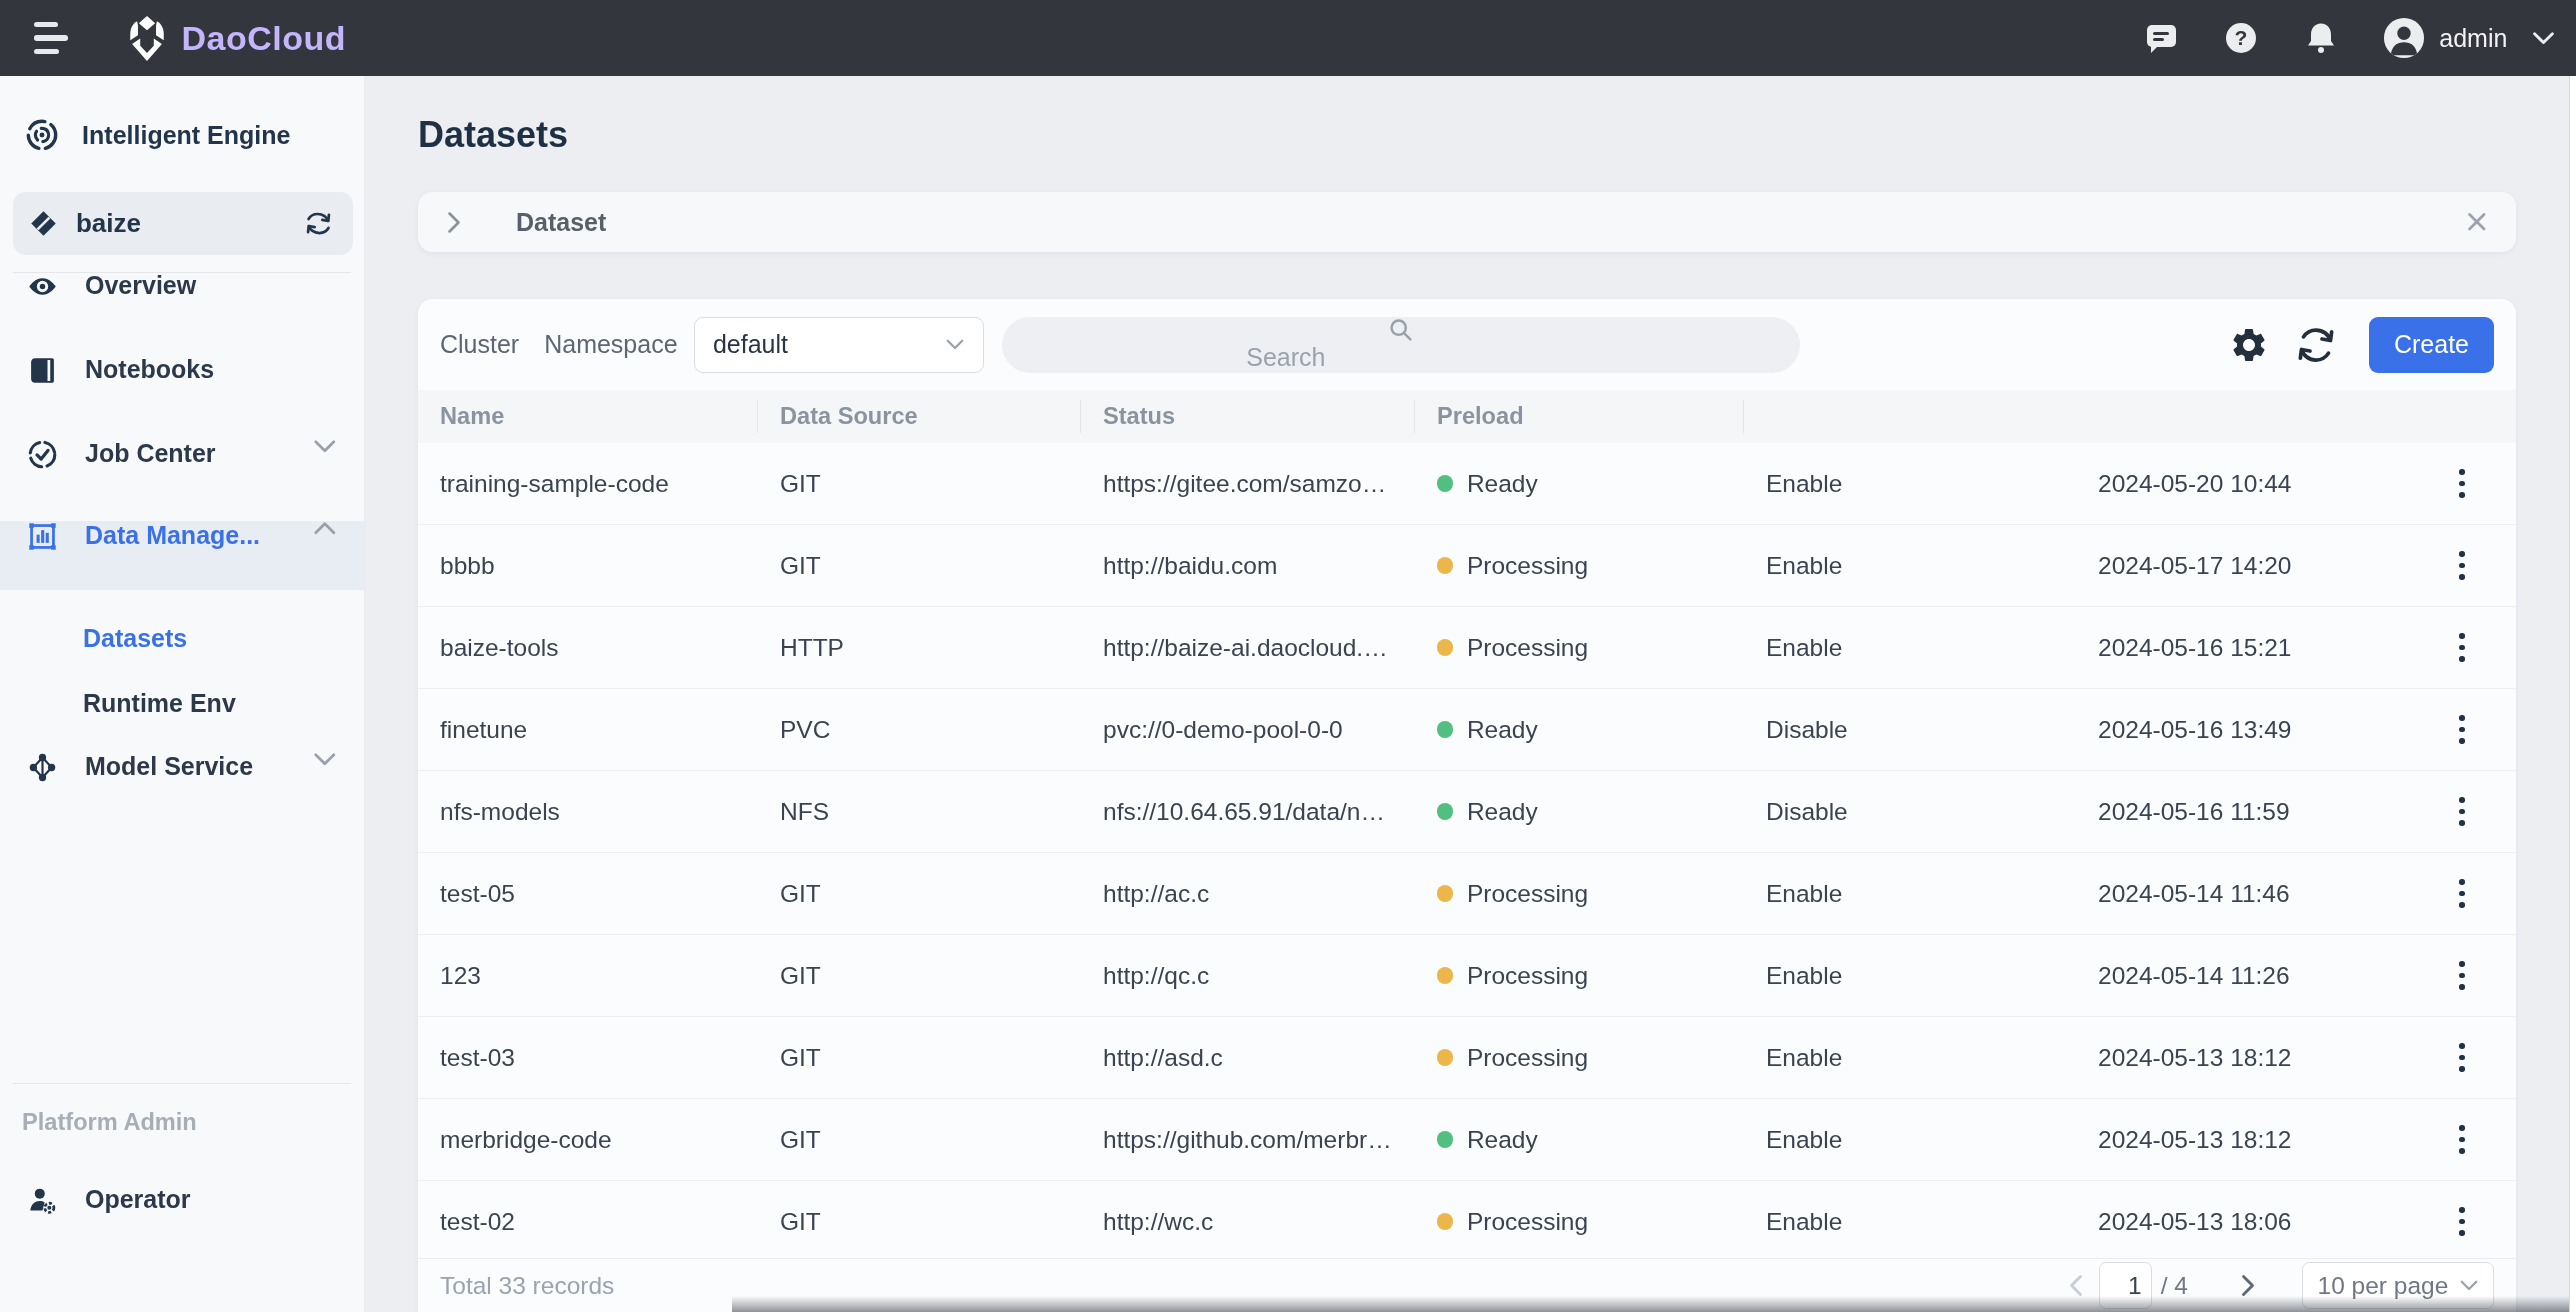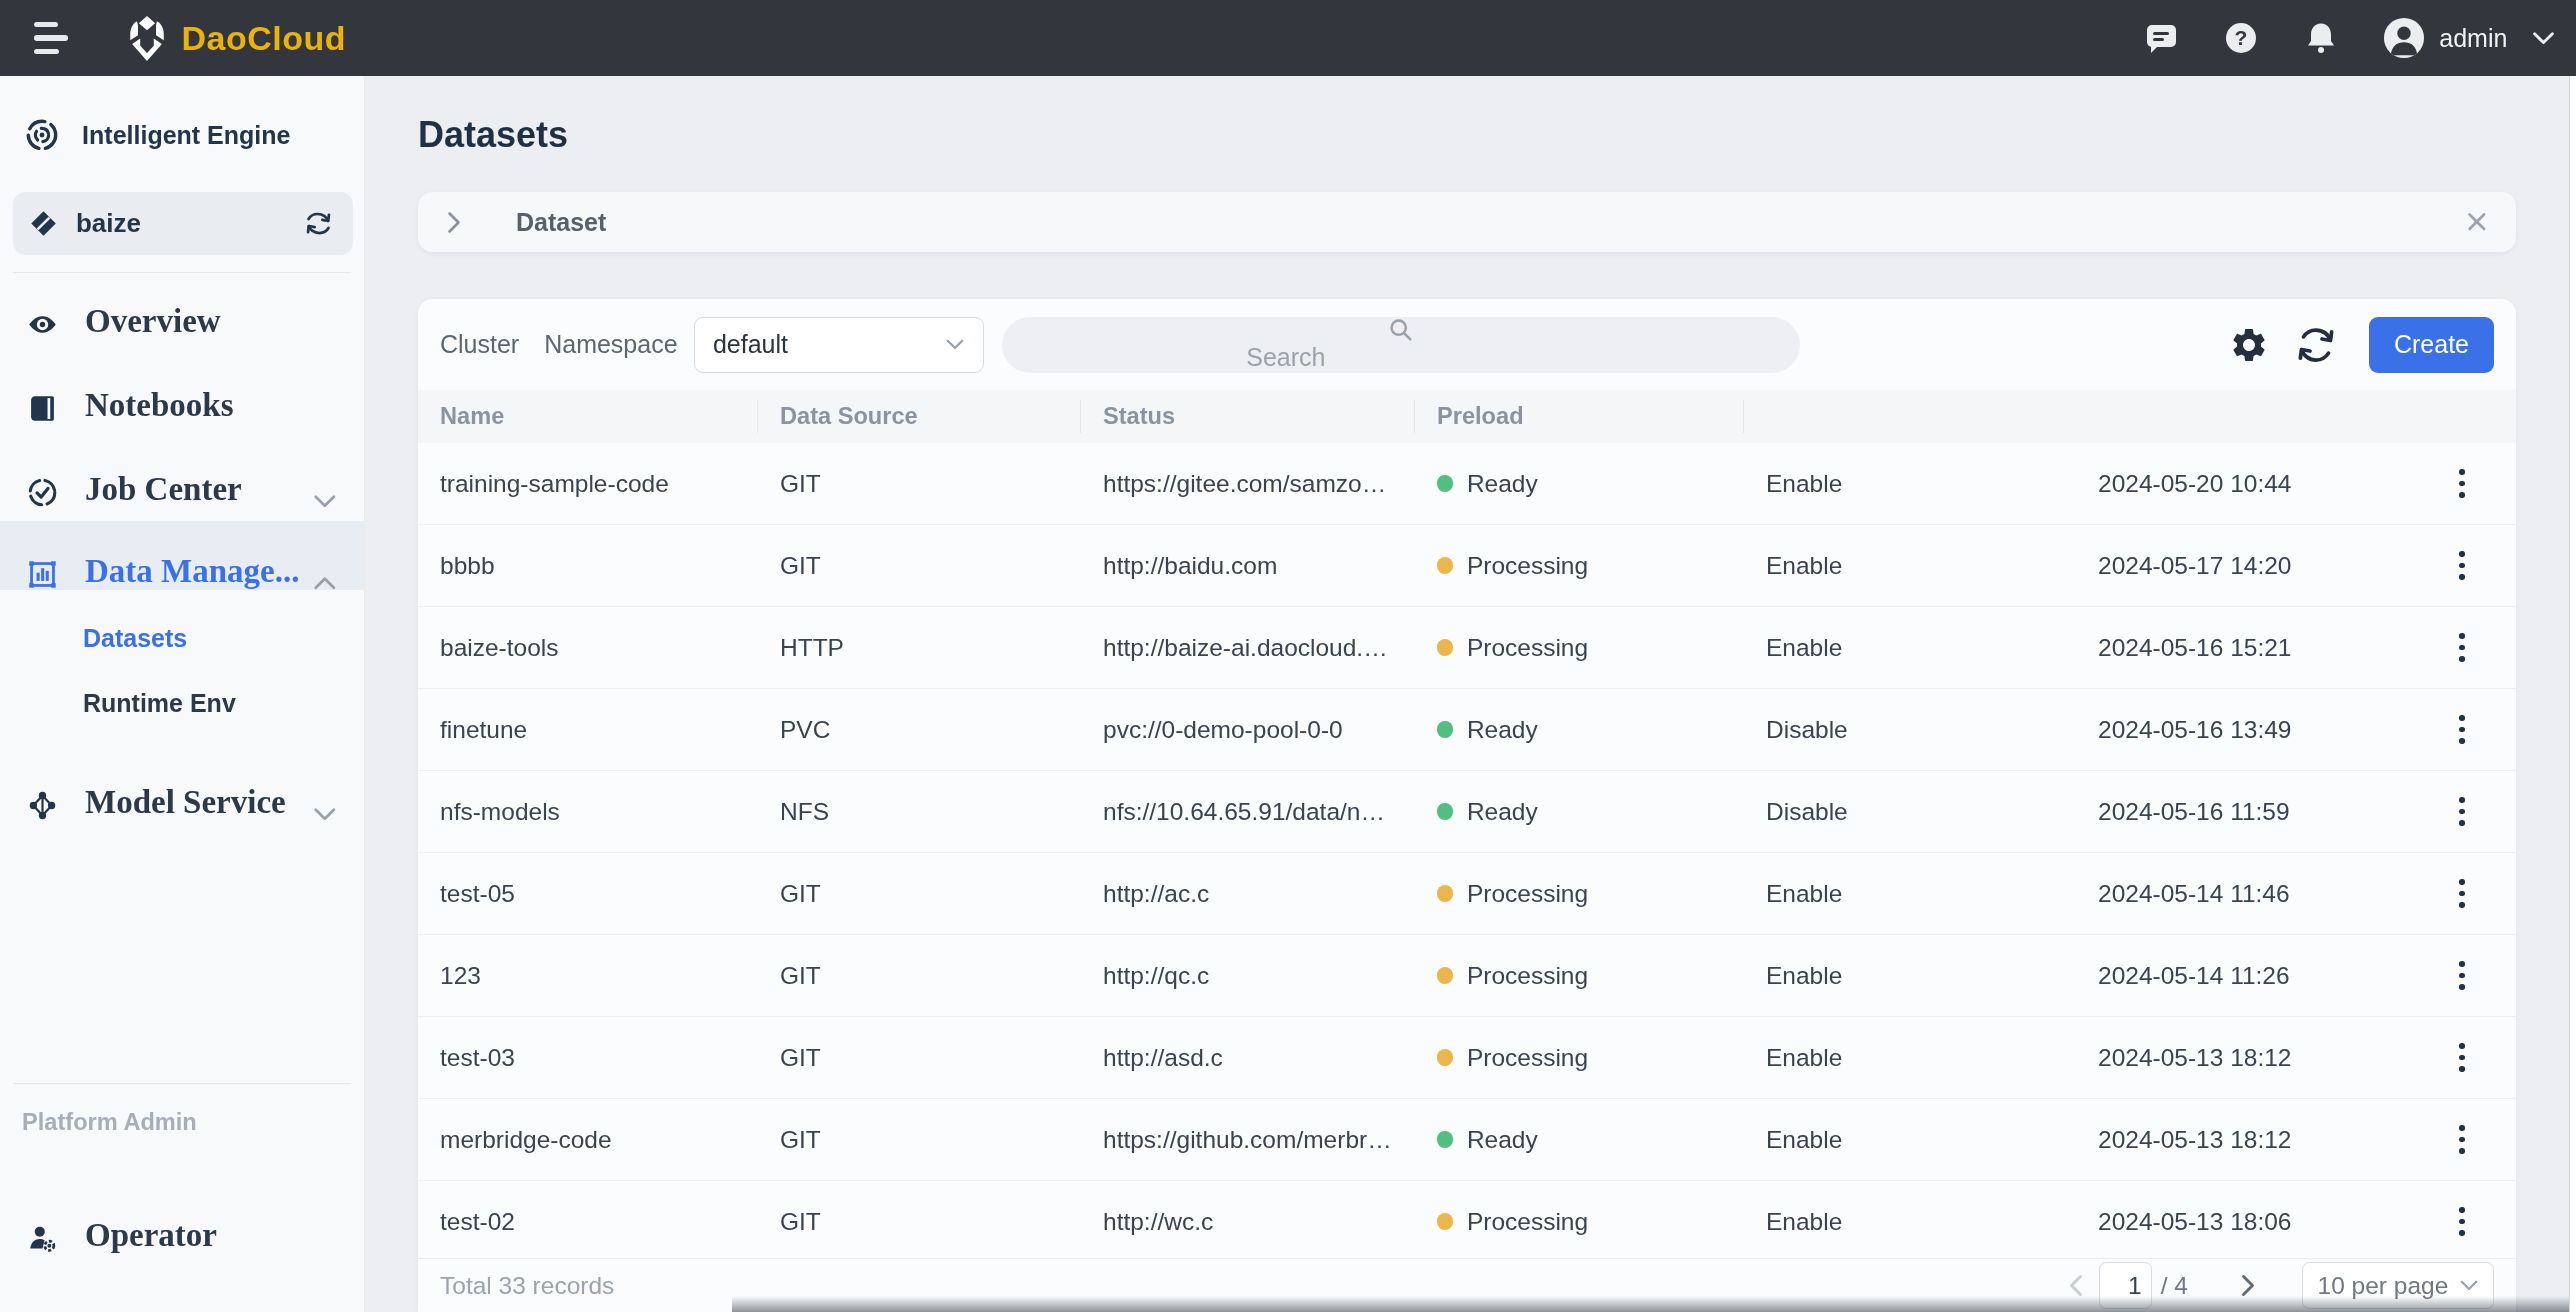--- a/index.html
+++ b/index.html
@@ -17,21 +17,21 @@
   .topbar{
     position:absolute; top:0; left:0; right:0; height:76px;
     background:#33363C; display:flex; align-items:center; z-index:10;
   }
   .hamburger{ margin-left:34px; width:40px; cursor:pointer; }
   .hamburger .bar{ height:5.4px; border-radius:2.7px; background:#E8E9EC; margin-bottom:8.2px; }
   .hamburger .bar:nth-child(1){ width:23.6px; }
   .hamburger .bar:nth-child(2){ width:34px; }
   .hamburger .bar:nth-child(3){ width:25px; margin-bottom:0; }
   .brand{ display:flex; align-items:center; margin-left:53px; }
-  .brand-name{ margin-left:14.5px; font-size:34px; font-weight:700; color:#eab308; letter-spacing:0.5px; }
+  .brand-name{ margin-left:14.5px; font-size:34px; font-weight:700; color:#c4b5fd; letter-spacing:0.5px; }
   .topbar-right{ margin-left:auto; margin-right:20px; display:flex; align-items:center; }
   .tb-icon{ width:36px; height:36px; margin-left:44px; cursor:pointer; }
   .avatar{ width:42px; height:42px; margin-left:44px; cursor:pointer; }
   .tb-user{ margin-left:14.5px; font-size:25px; color:#F1F2F4; }
   .tb-caret{ margin-left:23.6px; cursor:pointer; }
 
   
   .sidebar{
     position:absolute; top:76px; left:0; bottom:0; width:365px;
     background:#F8F9FB; border-right:0.9px solid #E9EBEE; z-index:5;
@@ -41,22 +41,22 @@
   .ws-pill{
     position:absolute; top:116px; left:12.7px; width:340px; height:63px;
     background:#E9ECF1; border-radius:12.7px; display:flex; align-items:center;
     padding:0 20px 0 16.3px; cursor:pointer;
   }
   .ws-name{ margin-left:18px; font-size:26px; font-weight:700; color:#22354A; }
   .ws-swap{ margin-left:auto; cursor:pointer; }
   .sb-divider{ position:absolute; left:12.7px; right:12.7px; height:0.9px; background:#E4E6EA; }
   .nav-item{
     position:absolute; left:0; right:0; height:69px;
-    display:flex; align-items:flex-end; padding:0 27px; cursor:pointer;
-    font-size:33px; font-weight:600; color:#2B394A;font-family:Liberation Serif, serif;
+    display:flex; align-items:flex-start; padding:0 27px; cursor:pointer;
+    font-size:25px; font-weight:600; color:#2B394A;
   }
   .nav-item .nav-label{ margin-left:27px; }
   .nav-item .caret{ margin-left:auto; }
   .nav-item.active{ background:#E8ECF3; color:#3B71E8; }
   .sub-item{
     position:absolute; left:0; right:0; height:69px; display:flex; align-items:center;
     padding-left:83px; font-size:25px; font-weight:600; color:#2B394A; cursor:pointer;
   }
   .sub-item.active{ color:#3B71E8; }
   .section-label{ position:absolute; left:22px; font-size:23.6px; font-weight:600; color:#A7AEB8; }

